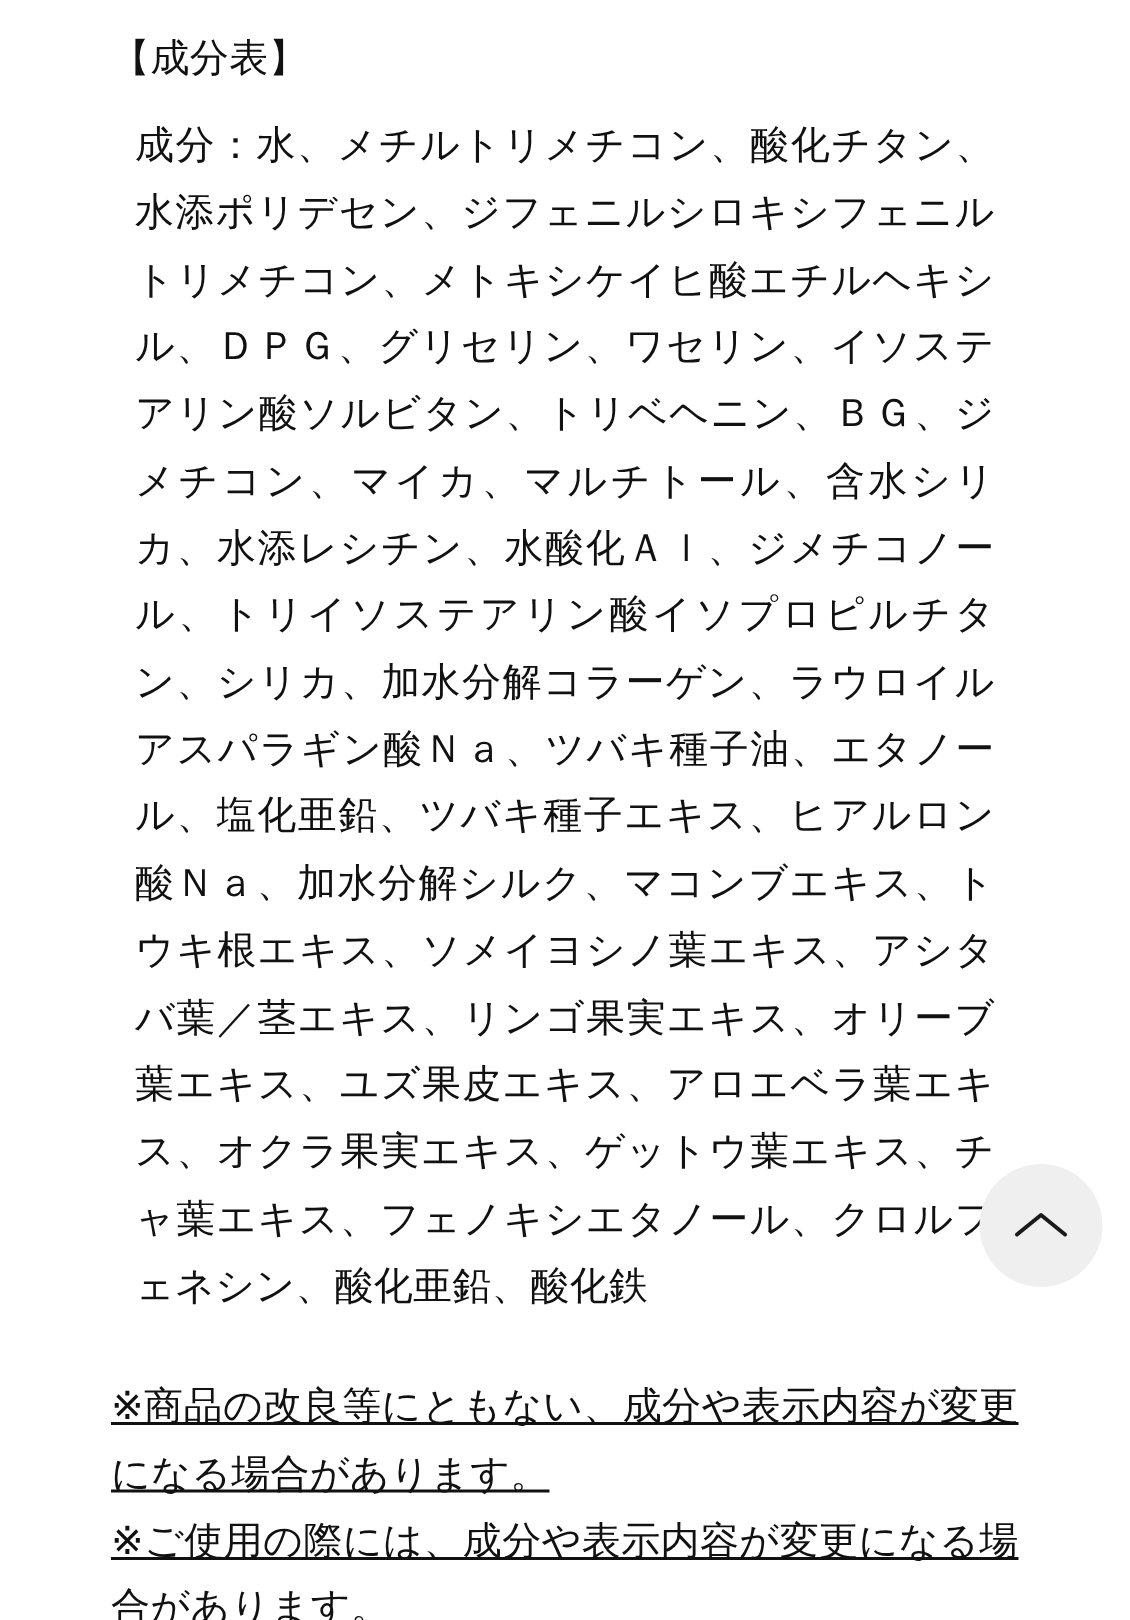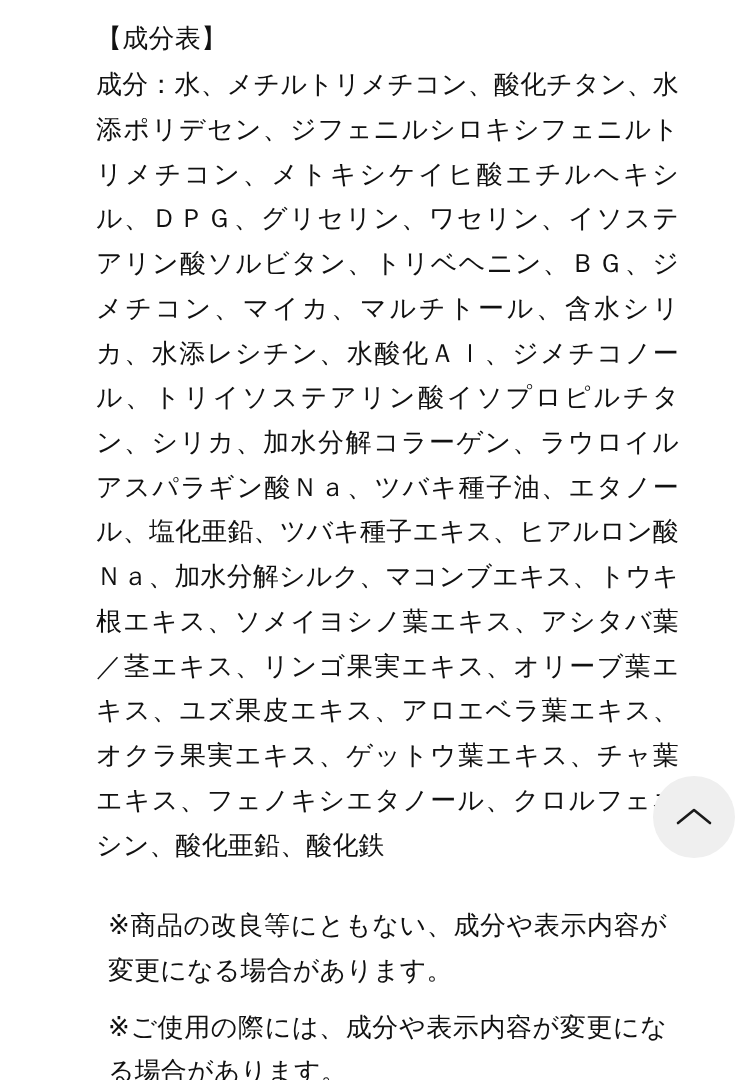--- a/index.html
+++ b/index.html
@@ -12,53 +12,54 @@
     background: #ffffff;
     font-family: "Liberation Sans", "DejaVu Sans", sans-serif;
     color: #1a1a1a;
     overflow: hidden;
     position: relative;
   }
   .page {
     box-sizing: border-box;
     width: 753px;
     height: 864px;
-    padding: 18px 74px 0 96px;
+    padding: 18px 74px 0 74px;
     position: relative;
   }
   .section-heading {
     font-size: 26px;
     line-height: 1.55;
     letter-spacing: 0.01em;
     margin: 0 0 4px 0;
     font-weight: 400;
     color: #111111;
   }
   .body-text {
     font-size: 26px;
     line-height: 1.72;
     letter-spacing: 0.005em;
-    margin: 0;
+    margin: 16px;
     color: #111111;
     text-align: justify;
     text-justify: inter-character;
     word-break: break-all;
   }
   .note-block {
     margin-top: 36px;
   }
   .note-line {
     font-size: 26px;
     line-height: 1.72;
     letter-spacing: 0.005em;
-    margin: 12px;
+    margin: 0;
     color: #111111;
     text-align: justify;
     text-justify: inter-character;
     word-break: break-all;
+    text-decoration: underline;
   }
   .scroll-top-button {
     position: absolute;
     right: 18px;
     bottom: 6px;
     width: 82px;
     height: 82px;
     border-radius: 50%;
     background: #efefef;
     border: none;

